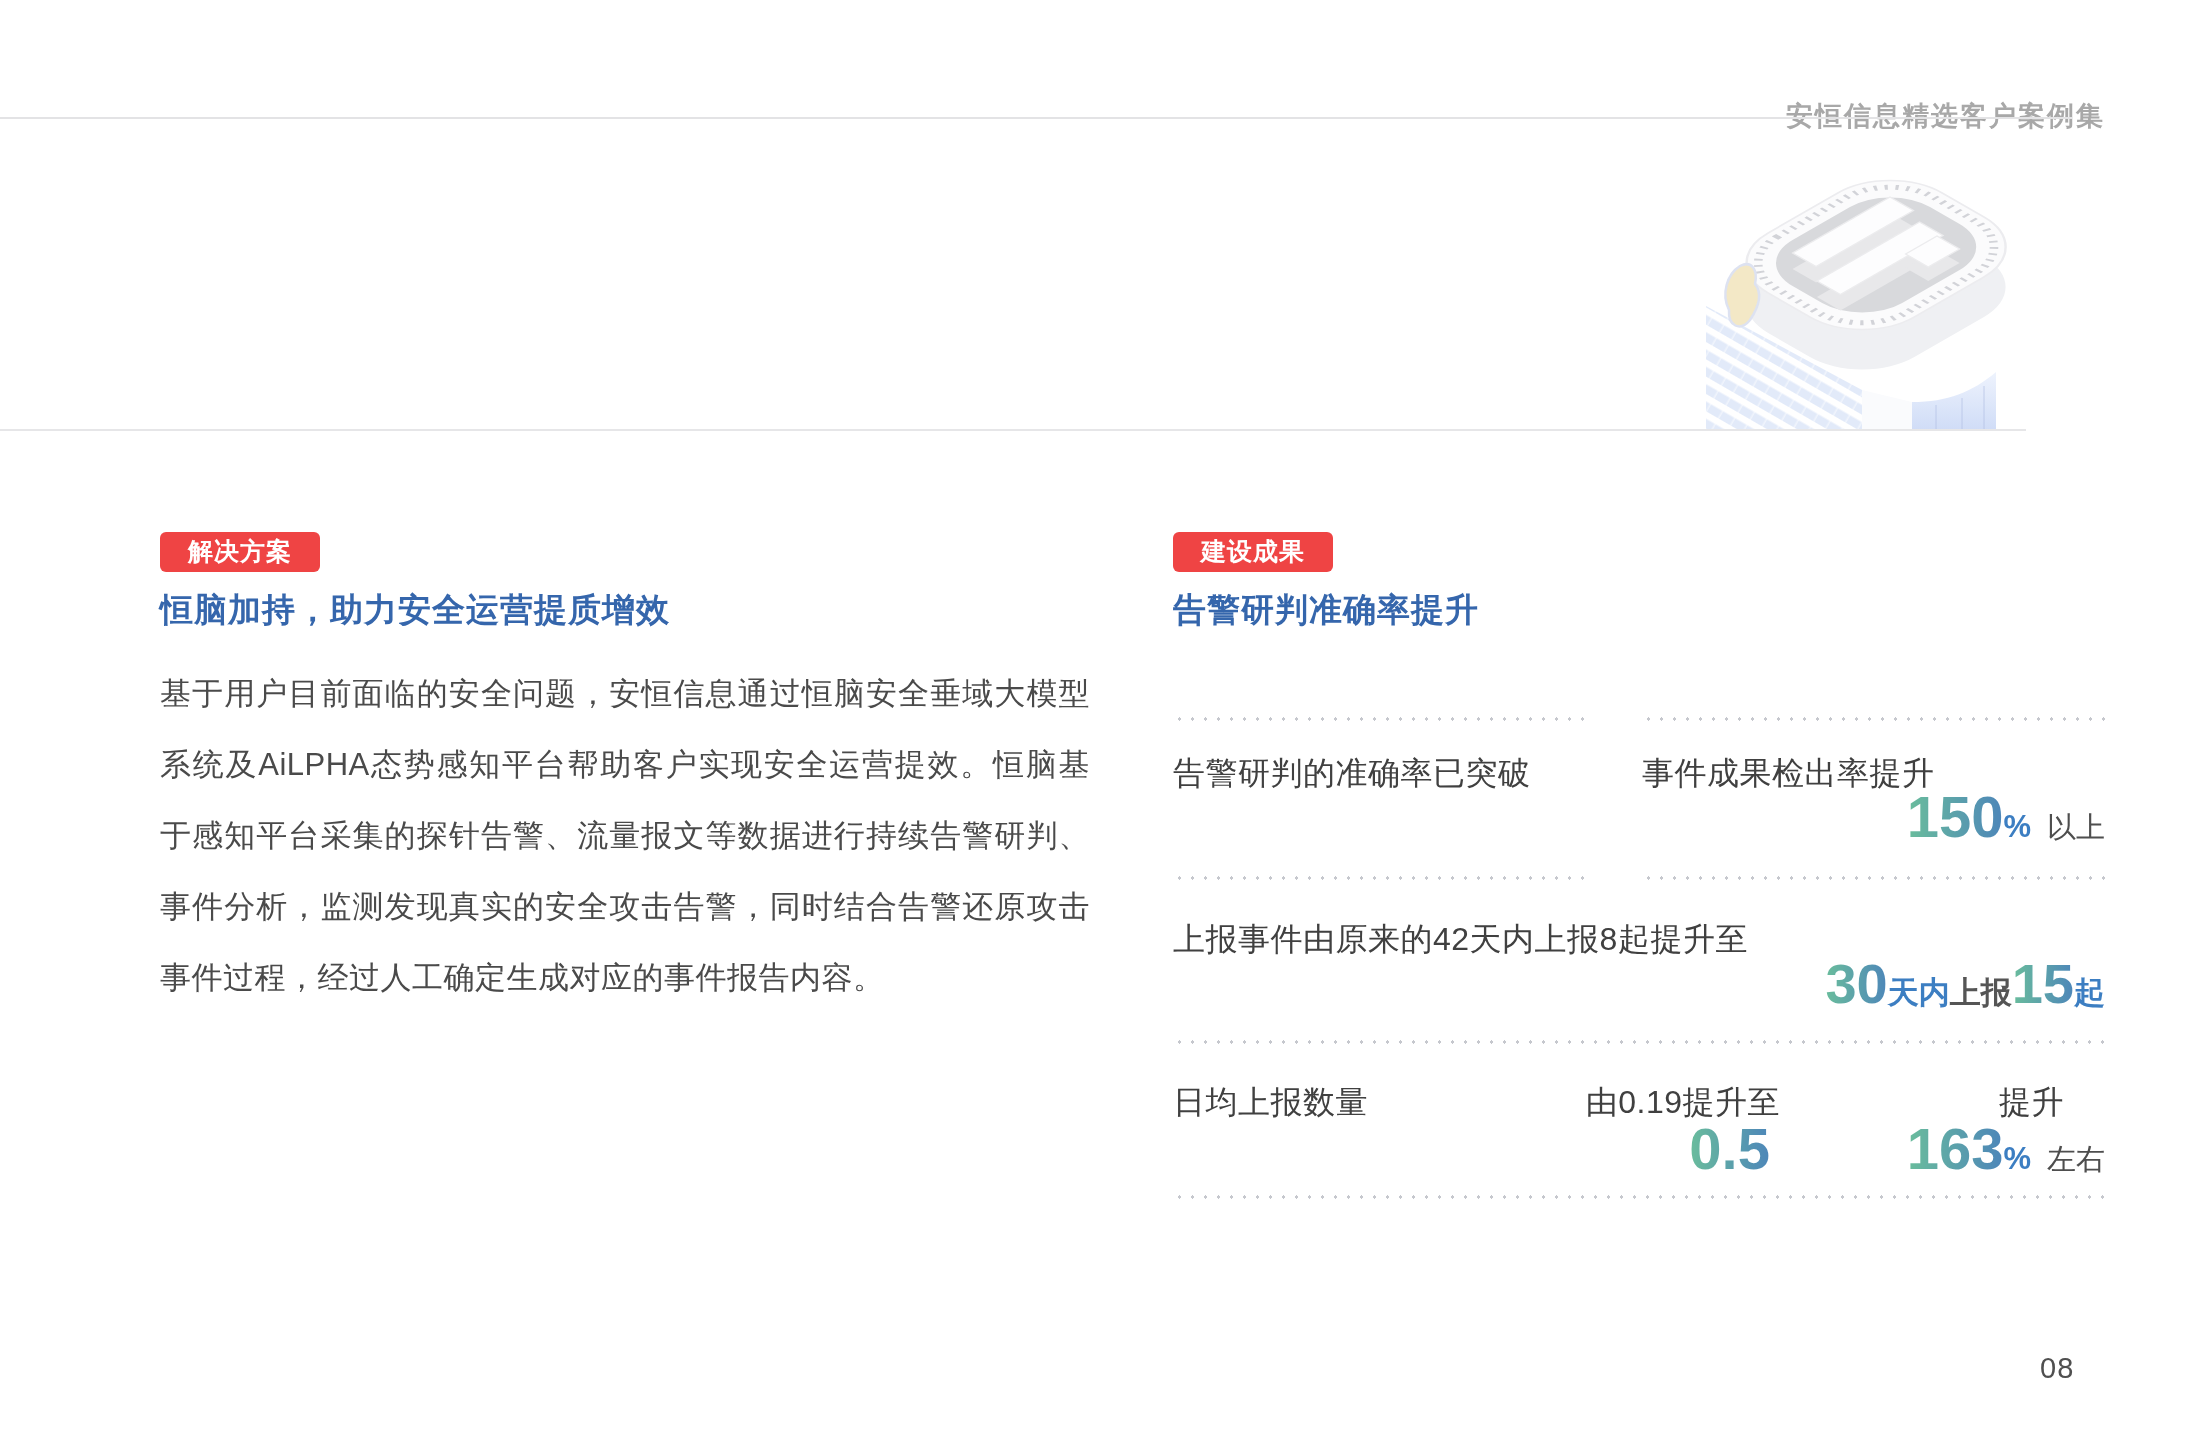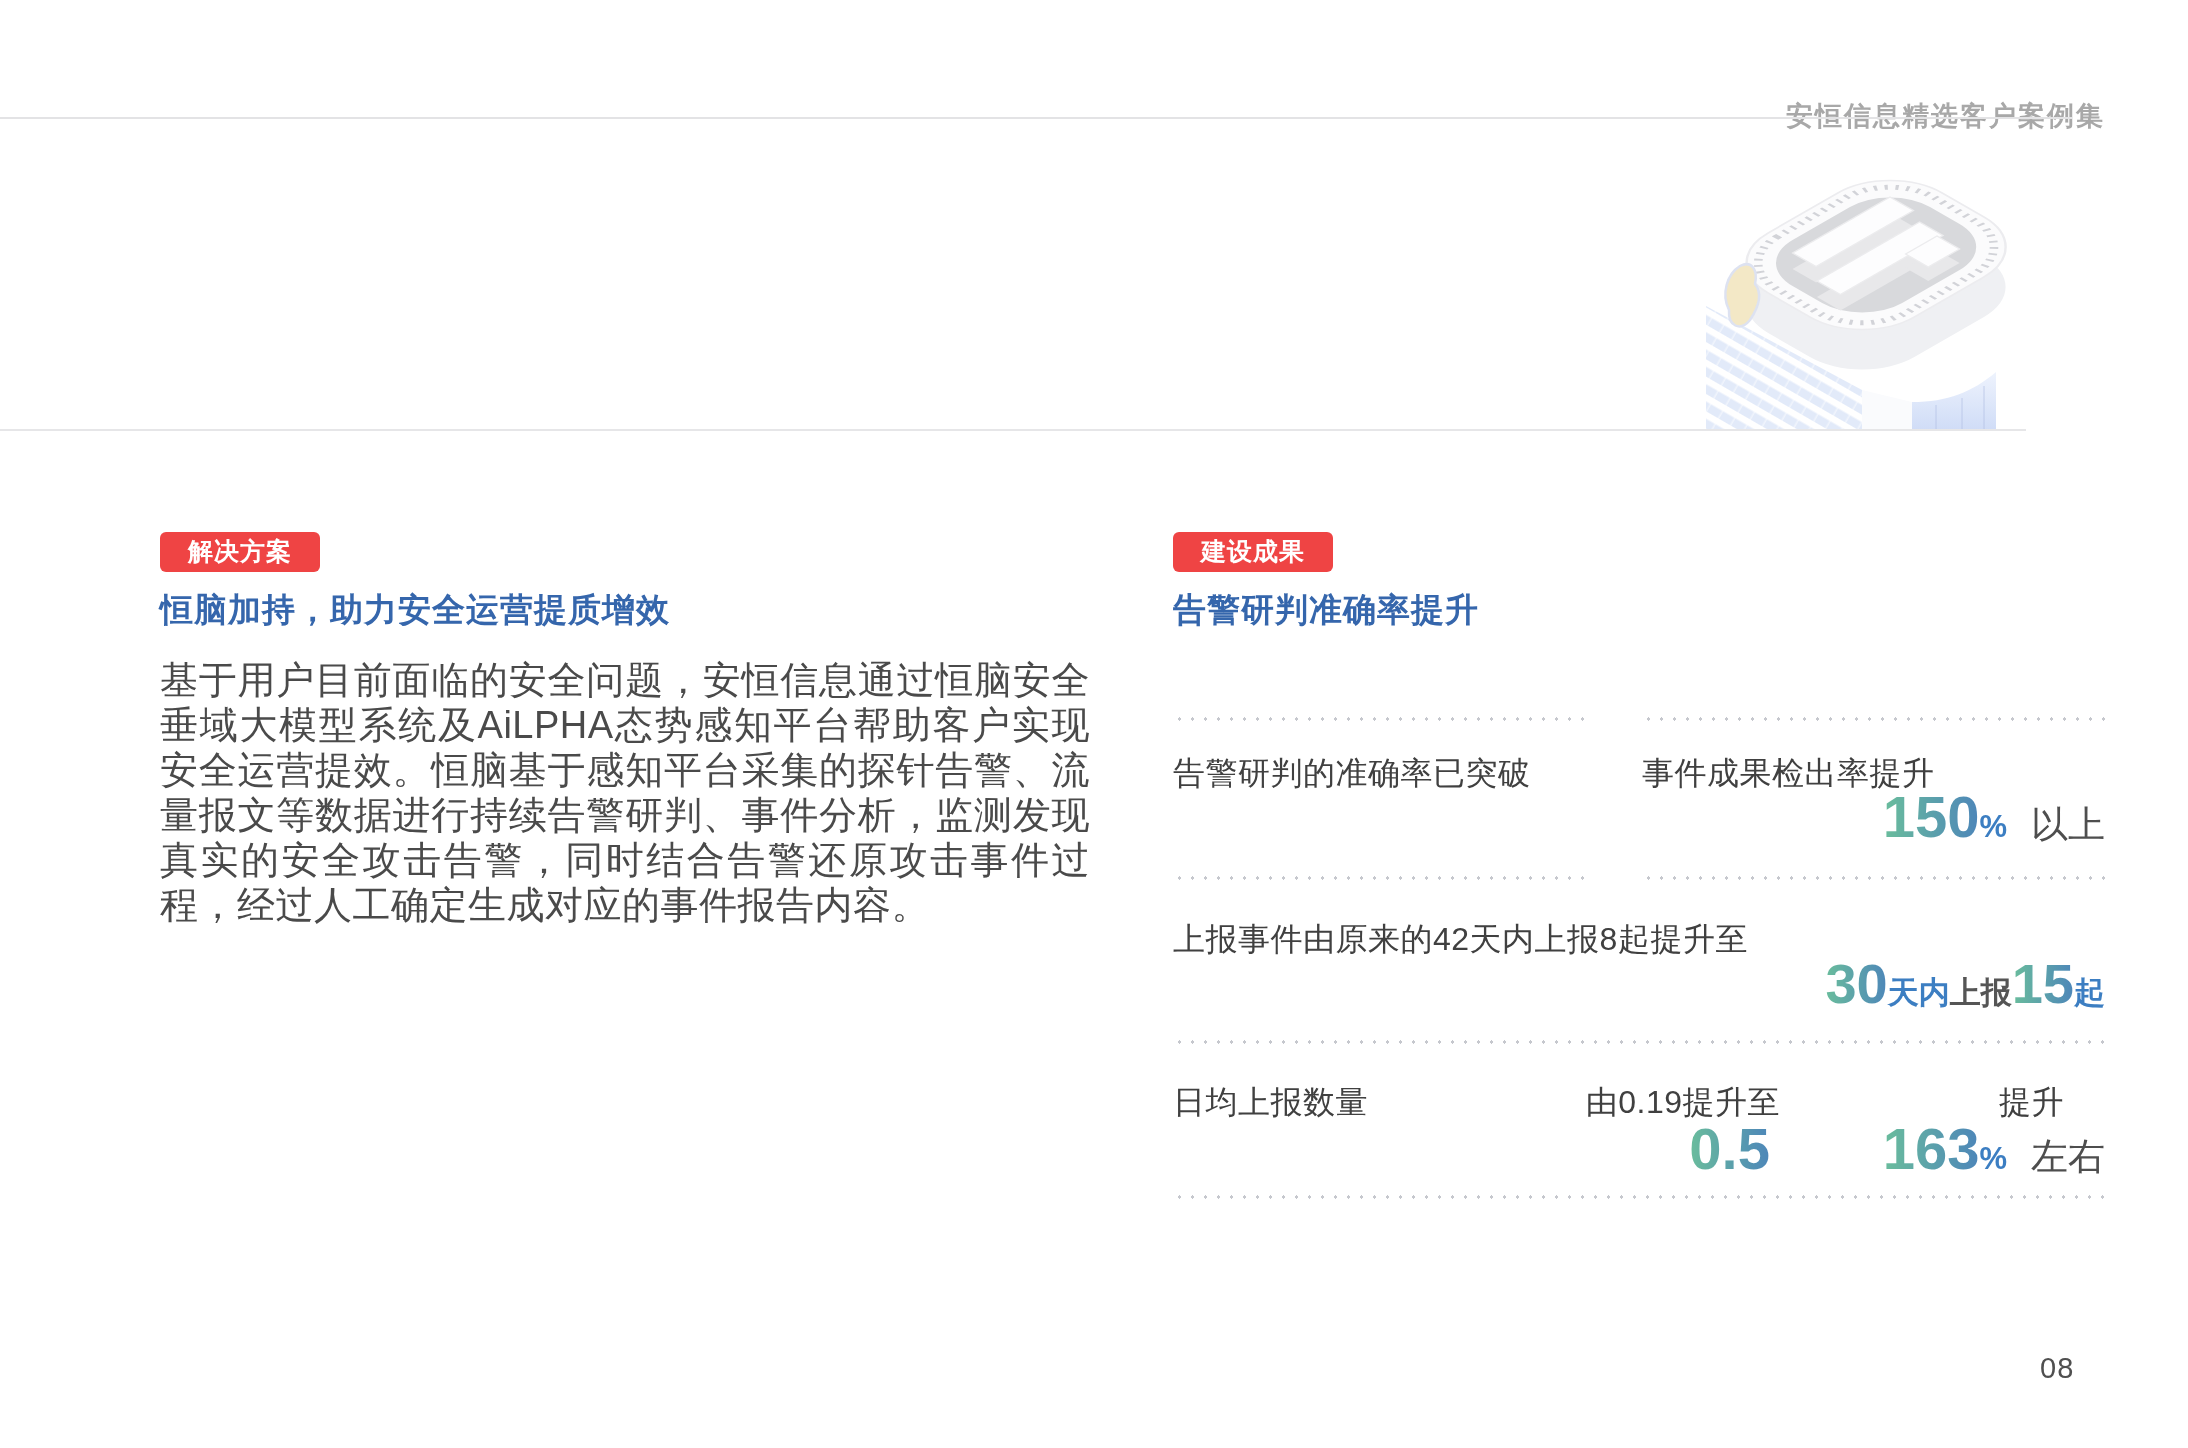--- a/index.html
+++ b/index.html
@@ -14,21 +14,21 @@
   .building-wrap { position:absolute; left:1700px; top:148px; width:320px; height:281px; overflow:hidden; }
 
   .col { position:absolute; top:532px; }
   .col-left  { left:160px;  width:930px; }
   .col-right { left:1173px; width:932px; }
 
   .badge { display:inline-block; height:40px; line-height:40px; padding:0 28px; background:#ef4444; color:#ffffff;
            font-size:25px; font-weight:bold; border-radius:6px; letter-spacing:1px;font-family:Liberation Serif, serif; }
   .heading { position:absolute; top:56px; left:0; font-size:33px; font-weight:bold; color:#3566AC; letter-spacing:1px; white-space:nowrap; }
 
-  .body-text { position:absolute; top:126px; left:0; width:930px; font-size:38px; line-height:45px; color:#4a4a4a;
+  .body-text { position:absolute; top:126px; left:0; width:930px; font-size:31px; line-height:71px; color:#4a4a4a;
                text-align:justify; letter-spacing:0.5px; }
 
   .intro-text { position:absolute; top:128px; left:0; font-size:28px; color:#454545; letter-spacing:0.5px; }
 
   .dotline { position:absolute; height:4px;
              background-image:radial-gradient(circle, #c6c8ce 1.5px, transparent 1.7px);
              background-size:13px 4px; background-repeat:repeat-x; background-position:0 50%; }
   .dot-a { top:185px; left:0;     width:420px; }
   .dot-b { top:185px; left:469px; width:463px; }
   .dot-c { top:344px; left:0;     width:420px; }
@@ -49,21 +49,21 @@
   .val-2 { top:253px; left:469px; width:463px; }
   .val-3 { top:420px; left:0; width:932px; }
   .val-4a { top:585px; right:335px; }
   .val-4b { top:585px; right:0; }
 
   .big { font-size:58px; font-weight:bold; line-height:64px;
          background:linear-gradient(90deg,#6ABD9C,#4D86B9);
          -webkit-background-clip:text; background-clip:text; color:transparent; }
   .big-mid { font-size:56px; }
   .unit-blue { font-size:31px; font-weight:bold; color:#3C7EC2; }
-  .suffix-gray { font-size:37px; color:#4e4e4e; margin-left:24px; }
+  .suffix-gray { font-size:29px; color:#4e4e4e; margin-left:16px; }
   .mid-gray { font-size:31px; color:#555555; font-weight:600; }
 
   .page-number { position:absolute; left:2040px; top:1352px; font-size:29px; color:#4f4f4f; letter-spacing:1px; }
 </style>
 </head>
 <body>
 
 <div class="page">
 
   <div class="header-title">安恒信息精选客户案例集</div>

